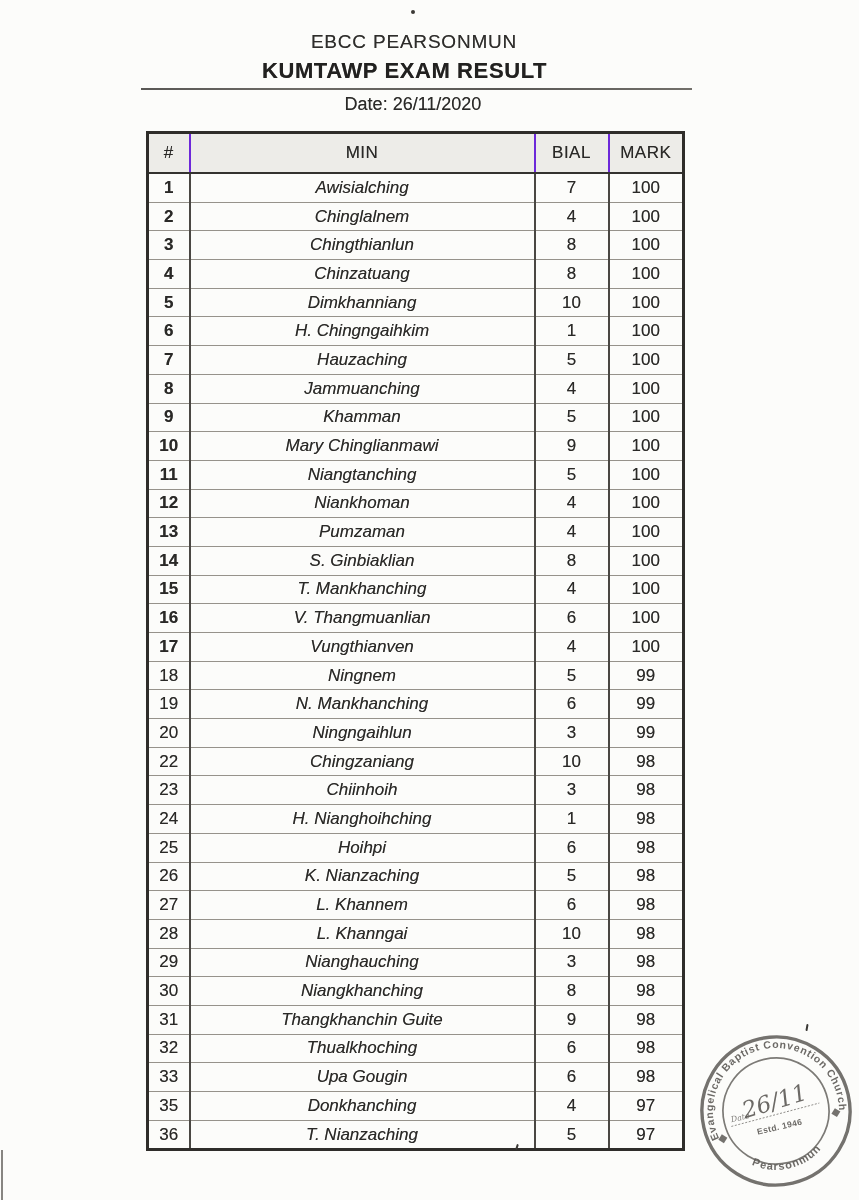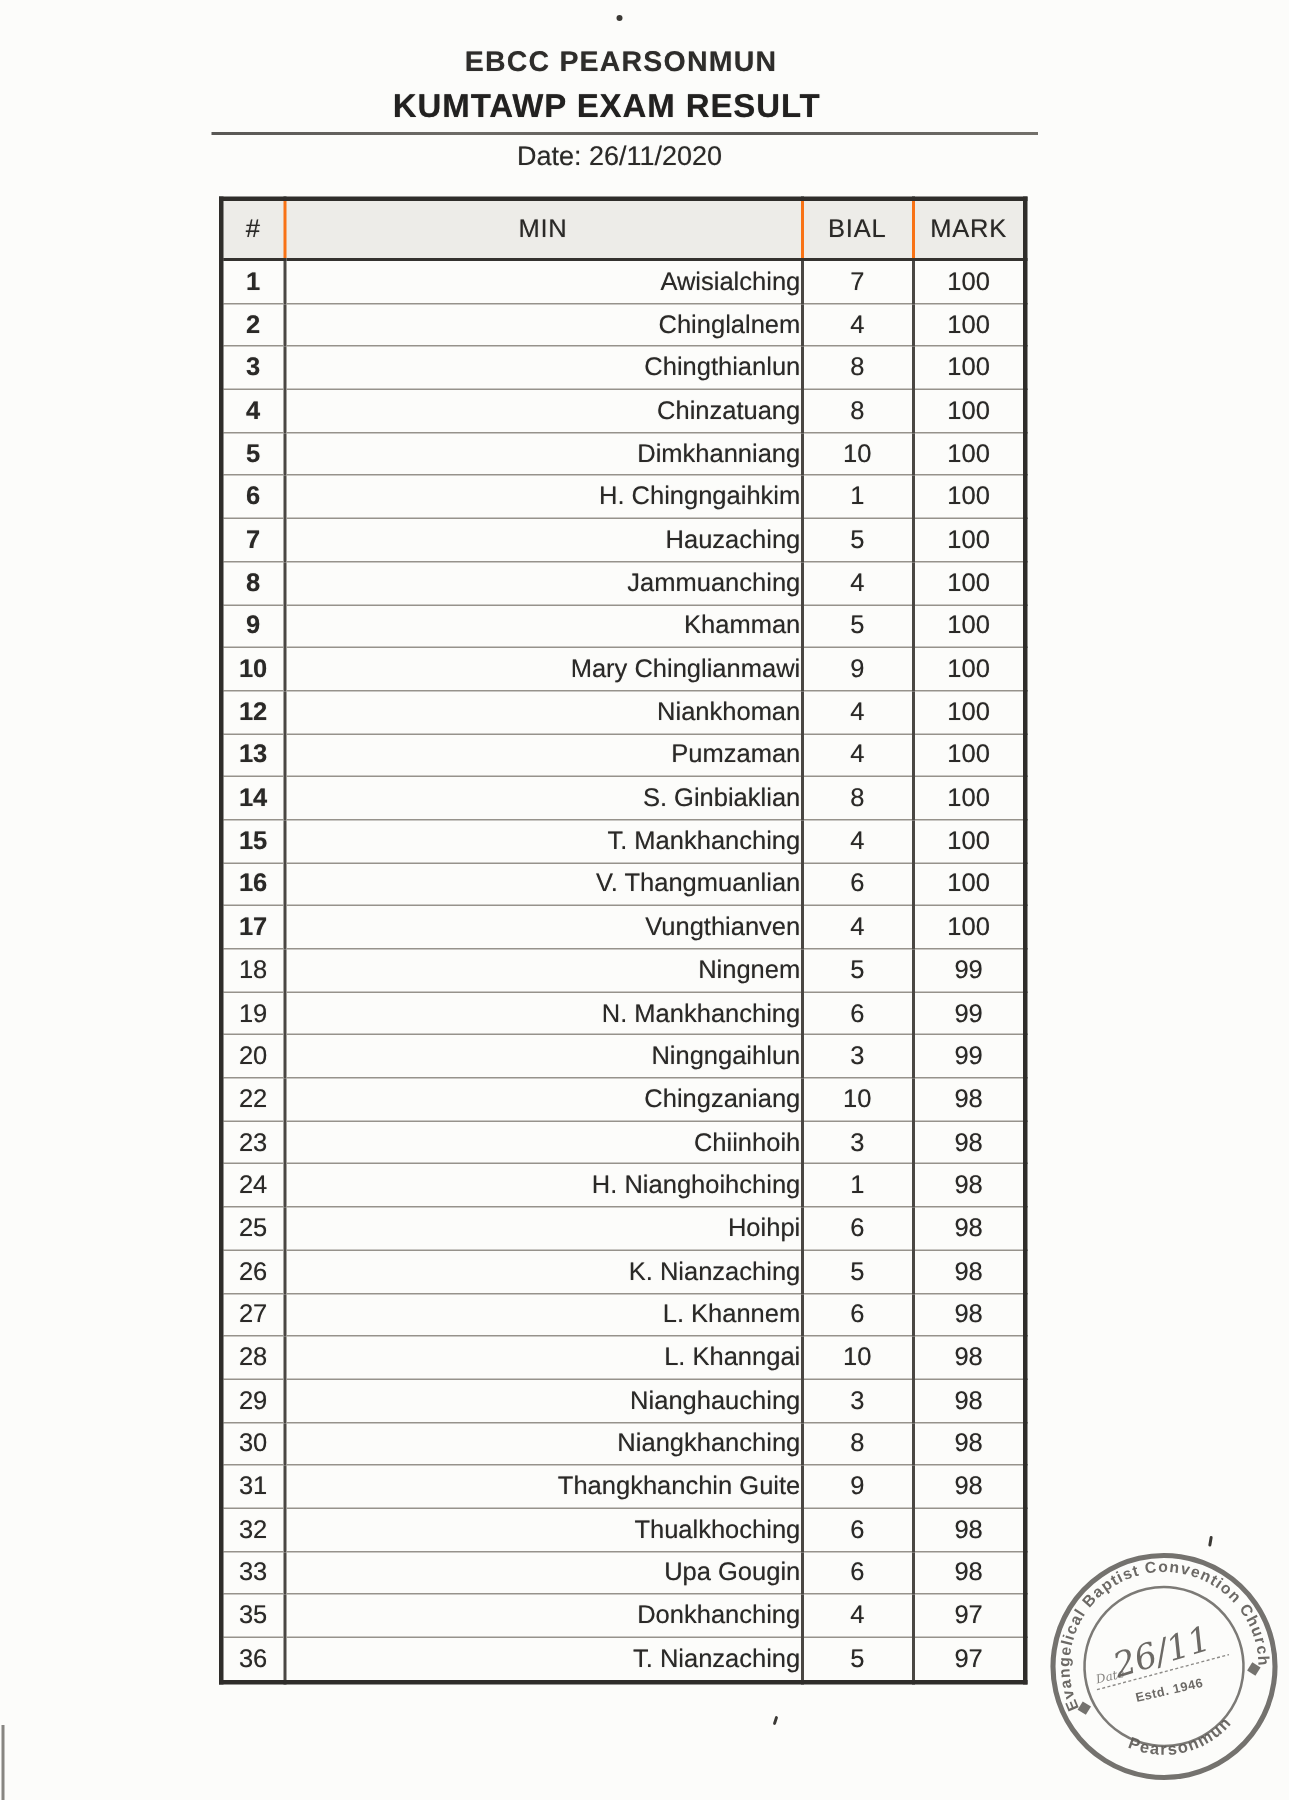--- a/index.html
+++ b/index.html
@@ -9,21 +9,20 @@
     background: #fcfcfa;
     font-family: "Liberation Sans", sans-serif;
     color: #262523;
     overflow: hidden;
   }
   .doc-header { position: absolute; left: 0; top: 0; width: 100%; text-align: center; }
   .org-name {
     position: absolute; left: 0; top: 31px; width: 828px;
     font-size: 19px; letter-spacing: 0.8px; color: #2e2d2b;
     text-shadow: 0 0 0.5px rgba(40,38,35,0.55);
-    font-weight: bold;
   }
   .exam-title {
     position: absolute; left: 0; top: 58px; width: 809px;
     font-size: 22px; font-weight: bold; letter-spacing: 0.6px; color: #222120;
     text-shadow: 0 0 0.5px rgba(30,28,25,0.6);
   }
   .title-rule {
     position: absolute; left: 141px; top: 88px; width: 551px; height: 2px;
     background: linear-gradient(90deg, #3c3a37 0%, #55524d 30%, #3c3a37 65%, #5a5751 100%);
     opacity: 0.85;
@@ -38,39 +37,39 @@
     width: 536px;
     border-collapse: collapse;
     table-layout: fixed;
     border: 3px solid #2f2d2a;
   }
   table.results th {
     height: 36px;
     background: #edece8;
     font-size: 17px; font-weight: normal; letter-spacing: 0.5px;
     border-bottom: 2.5px solid #34322f;
-    border-left: 2px solid #f97316;
+    border-left: 2px solid #6d28d9;
     color: #2a2927;
     text-shadow: 0 0 0.5px rgba(40,38,35,0.55);
   }
   table.results th:first-child { border-left: none; }
   table.results td {
     height: 27.7px;
     font-size: 17px;
     border-top: 1.2px solid #96928b;
     border-left: 2px solid #4a4743;
     padding: 0;
     color: #2a2927;
     text-shadow: 0 0 0.5px rgba(40,38,35,0.55);
     white-space: nowrap; overflow: hidden;
   }
   table.results td:first-child { border-left: none; }
   td.col-num, td.col-bial, td.col-mark { text-align: center; }
   td.col-num.bold { font-weight: bold; }
-  td.col-name { text-align: right; padding-left: 11px; }
+  td.col-name { text-align: center; padding-left: 11px; font-style: italic; }
   .stamp-wrap {
     position: absolute; left: 696px; top: 1031px;
     width: 160px; height: 160px;
     transform: rotate(-13deg);
     opacity: 0.88;
   }
   .stamp-wrap svg { width: 100%; height: 100%; }
   .speck { position: absolute; background: #3b3935; border-radius: 50%; }
   .speck-top { left: 411px; top: 10px; width: 4px; height: 4px; }
   .speck-row36 { left: 516px; top: 1144px; width: 2px; height: 6px; border-radius: 1px; transform: rotate(18deg); }
@@ -154,20 +153,26 @@
       <tr>
         <td class="col-num bold">9</td>
         <td class="col-name">Khamman</td>
         <td class="col-bial">5</td>
         <td class="col-mark">100</td>
       </tr>
       <tr>
         <td class="col-num bold">10</td>
         <td class="col-name">Mary Chinglianmawi</td>
         <td class="col-bial">9</td>
+        <td class="col-mark">100</td>
+      </tr>
+      <tr>
+        <td class="col-num bold">11</td>
+        <td class="col-name">Niangtanching</td>
+        <td class="col-bial">5</td>
         <td class="col-mark">100</td>
       </tr>
       <tr>
         <td class="col-num bold">12</td>
         <td class="col-name">Niankhoman</td>
         <td class="col-bial">4</td>
         <td class="col-mark">100</td>
       </tr>
       <tr>
         <td class="col-num bold">13</td>

